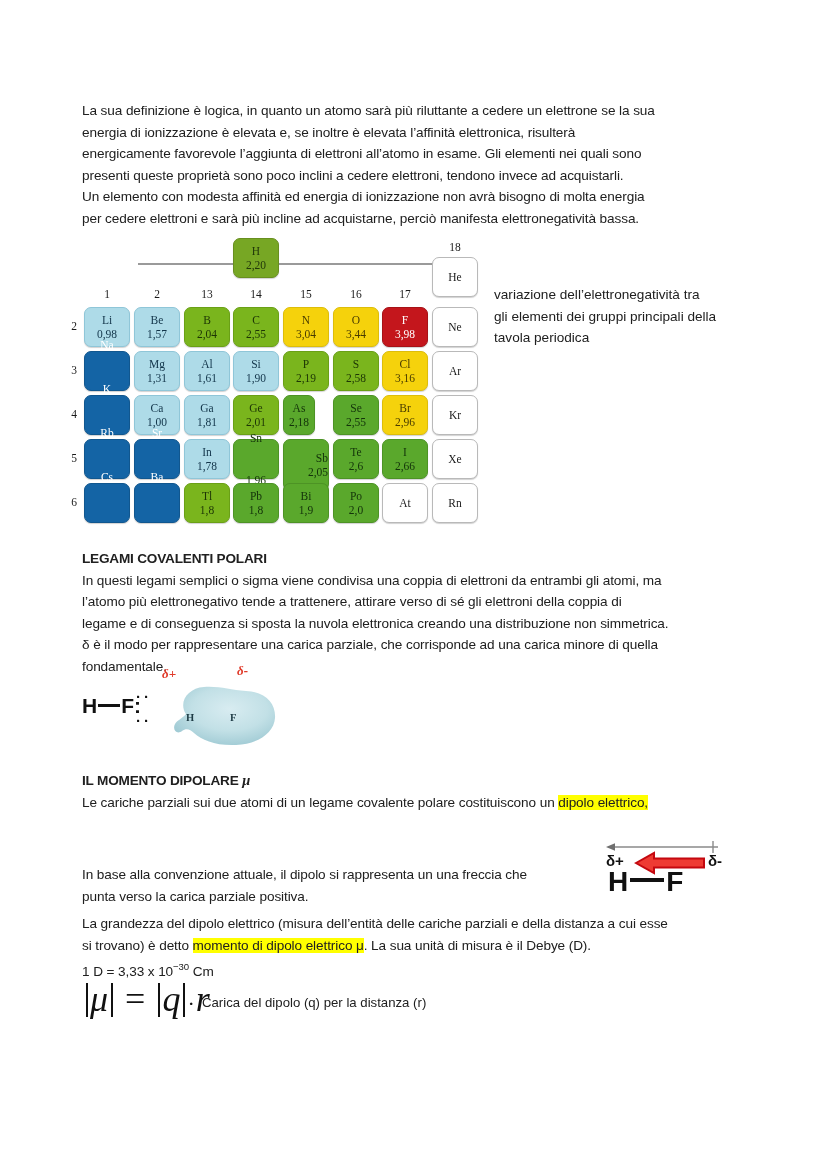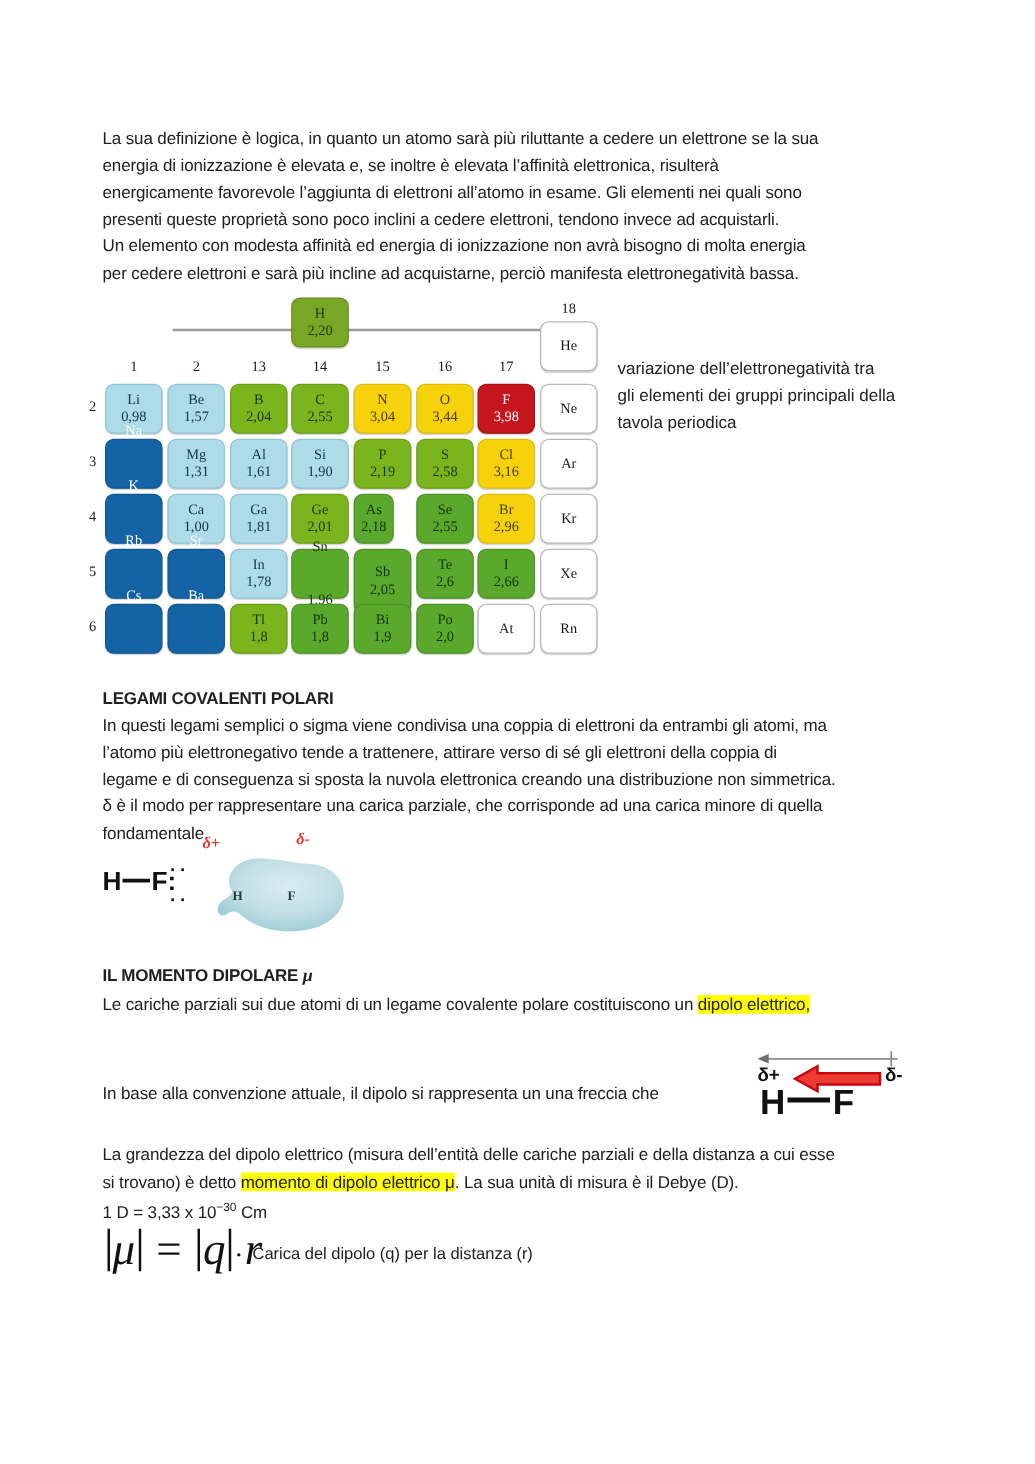--- a/index.html
+++ b/index.html
@@ -383,21 +383,21 @@
           <span class="en">0,95</span>
         </div>
         <div class="pt-cell c-lightblue" style="left: 118px; top: 206px; width: 46px; height: 40px;">
           <span class="sym">In</span>
           <span class="en">1,78</span>
         </div>
         <div class="pt-cell c-green" style="left: 167px; top: 206px; width: 46px; height: 40px; gap: 28px;">
           <span class="sym">Sn</span>
           <span class="en">1,96</span>
         </div>
-        <div class="pt-cell c-green" style="left: 217px; top: 206px; width: 46px; height: 52px;">
+        <div class="pt-cell c-green" style="left: 217px; top: 206px; width: 46px; height: 52px; align-items: flex-end;">
           <span class="sym">Sb</span>
           <span class="en">2,05</span>
         </div>
         <div class="pt-cell c-green" style="left: 267px; top: 206px; width: 46px; height: 40px;">
           <span class="sym">Te</span>
           <span class="en">2,6</span>
         </div>
         <div class="pt-cell c-green" style="left: 316px; top: 206px; width: 46px; height: 40px;">
           <span class="sym">I</span>
           <span class="en">2,66</span>
@@ -481,20 +481,21 @@
     <span class="delta-red" style="left:155px; top:-5px;">δ-</span>
   </div>
 
   <div class="para" style="left:82px; top:770px; width:676px;">
     <p class="bold-head"><span>IL MOMENTO DIPOLARE </span><span class="mu-it">μ</span></p>
     <p><span>Le cariche parziali sui due atomi di un legame covalente polare costituiscono un </span><span class="hl">dipolo elettrico,</span></p>
   </div>
 
   <div class="para" style="left:82px; top:864px; width:520px;">
     <p>In base alla convenzione attuale, il dipolo si rappresenta un una freccia che</p>
+    <p>punta verso la carica parziale positiva.</p>
   </div>
 
   <div id="dipole-figure">
     <svg width="166" height="26" viewBox="0 0 166 26" style="position:absolute; left:0; top:0;">
       <line x1="12" y1="7" x2="118" y2="7" stroke="#8a8a8a" stroke-width="1.4"></line>
       <polygon points="6,7 15,3.2 15,10.8" fill="#6f6f6f"></polygon>
       <line x1="113" y1="1" x2="113" y2="13" stroke="#8a8a8a" stroke-width="1.4"></line>
     </svg>
 
     <span class="dip-delta" style="left:6px; top:12px;">δ+</span>

